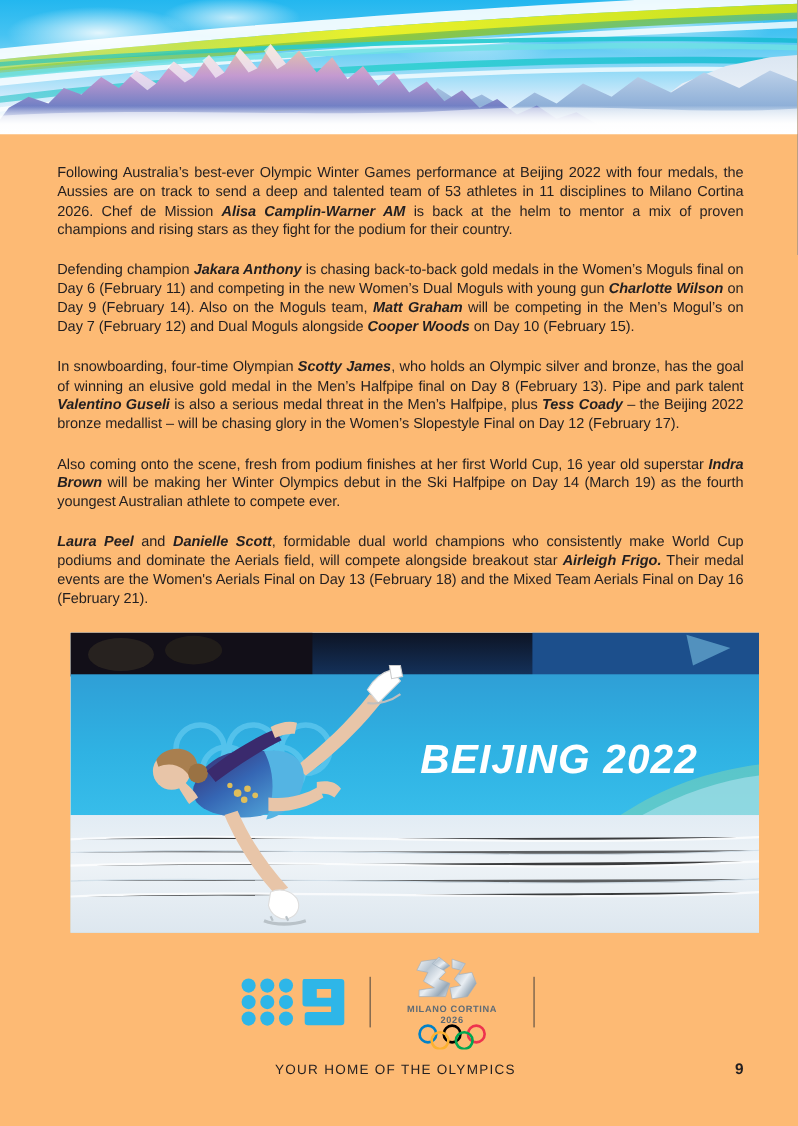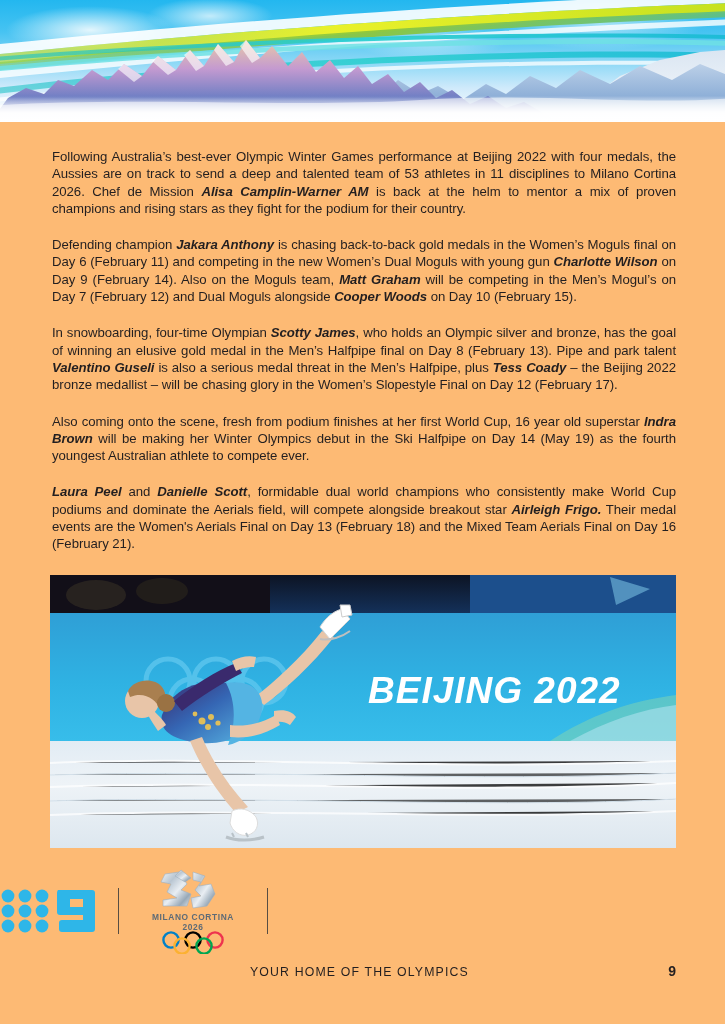--- a/index.html
+++ b/index.html
@@ -60,39 +60,39 @@
     color: #231f20;
     text-align: justify;
     letter-spacing: -0.05px;
   }
   p.para:last-child { margin-bottom: 0; }
   p.para b { font-weight: bold; font-style: italic; }
 
   
   .photo {
     position: absolute;
-    left: 50px;
+    left: 64px;
     top: 575px;
     width: 626px;
     height: 273px;
     overflow: hidden;
     background: #cfe6f2;
   }
   .photo svg { display:block; }
 
   
   .logo-row {
     position: absolute;
     left: 0;
     top: 868px;
     width: 725px;
     height: 86px;
     display: flex;
     align-items: center;
-    justify-content: flex-start;
+    justify-content: center;
     gap: 0px;
   }
   .logo-nine { display:flex; align-items:center; }
   .divider {
     width: 1px;
     height: 46px;
     background: #3a3a3a;
     margin: 0 22px;
     opacity: .85;
   }
@@ -198,21 +198,21 @@
       <path d="M-10 86 L-10 70 C 120 60, 300 72, 420 64 C 540 56, 640 70, 735 62 L735 86 Z" fill="#ffffff" opacity="0.55"></path>
     </svg>
 
     <div class="haze"></div>
   </div>
 
   <div class="content">
     <p class="para"><span>Following Australia’s best-ever Olympic Winter Games performance at Beijing 2022 with four medals, the Aussies are on track to send a deep and talented team of 53 athletes in 11 disciplines to Milano Cortina 2026. Chef de Mission </span><b>Alisa Camplin-Warner AM</b><span> is back at the helm to mentor a mix of proven champions and rising stars as they fight for the podium for their country.</span></p>
     <p class="para"><span>Defending champion </span><b>Jakara Anthony</b><span> is chasing back-to-back gold medals in the Women’s Moguls final on Day 6 (February 11) and competing in the new Women’s Dual Moguls with young gun </span><b>Charlotte Wilson</b><span> on Day 9 (February 14). Also on the Moguls team, </span><b>Matt Graham</b><span> will be competing in the Men’s Mogul’s on Day 7 (February 12) and Dual Moguls alongside </span><b>Cooper Woods</b><span> on Day 10 (February 15).</span></p>
     <p class="para"><span>In snowboarding, four-time Olympian </span><b>Scotty James</b><span>, who holds an Olympic silver and bronze, has the goal of winning an elusive gold medal in the Men’s Halfpipe final on Day 8 (February 13). Pipe and park talent </span><b>Valentino Guseli</b><span> is also a serious medal threat in the Men’s Halfpipe, plus </span><b>Tess Coady</b><span> – the Beijing 2022 bronze medallist – will be chasing glory in the Women’s Slopestyle Final on Day 12 (February 17).</span></p>
-    <p class="para"><span>Also coming onto the scene, fresh from podium finishes at her first World Cup, 16 year old superstar </span><b>Indra Brown</b><span> will be making her Winter Olympics debut in the Ski Halfpipe on Day 14 (May 19) as the fourth youngest Australian athlete to compete ever.</span></p>
+    <p class="para"><span>Also coming onto the scene, fresh from podium finishes at her first World Cup, 16 year old superstar </span><b>Indra Brown</b><span> will be making her Winter Olympics debut in the Ski Halfpipe on Day 14 (March 19) as the fourth youngest Australian athlete to compete ever.</span></p>
     <p class="para"><b>Laura Peel</b><span> and </span><b>Danielle Scott</b><span>, formidable dual world champions who consistently make World Cup podiums and dominate the Aerials field, will compete alongside breakout star </span><b>Airleigh Frigo.</b><span> Their medal events are the Women's Aerials Final on Day 13 (February 18) and the Mixed Team Aerials Final on Day 16 (February 21).</span></p>
   </div>
 
   <div class="photo">
     <svg width="626" height="273" viewBox="0 0 626 273">
       <defs>
         <linearGradient id="boardG" x1="0" y1="0" x2="0" y2="1">
           <stop offset="0" stop-color="#2f9fd6"></stop>
           <stop offset="0.55" stop-color="#2fb2e3"></stop>
           <stop offset="1" stop-color="#37bdea"></stop>

